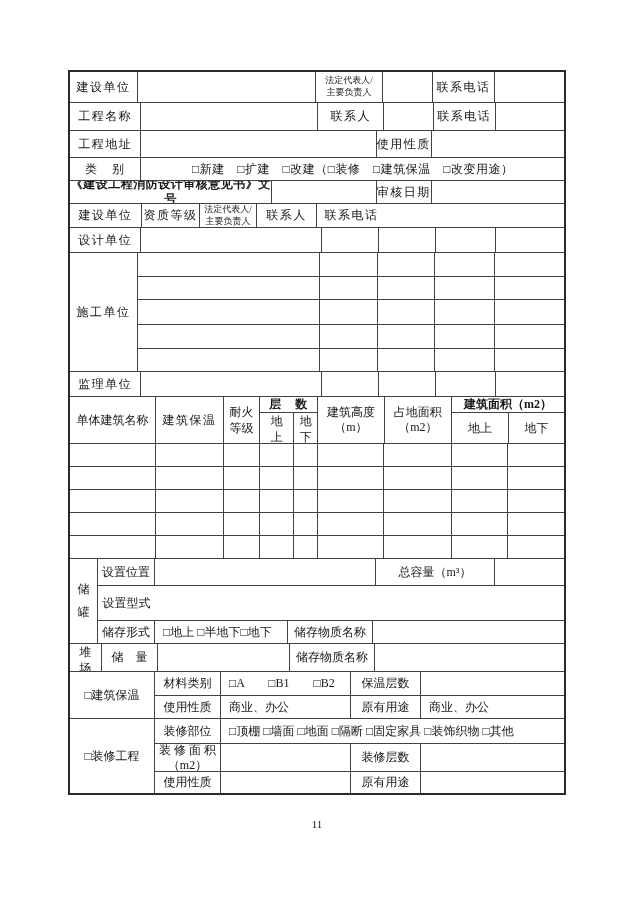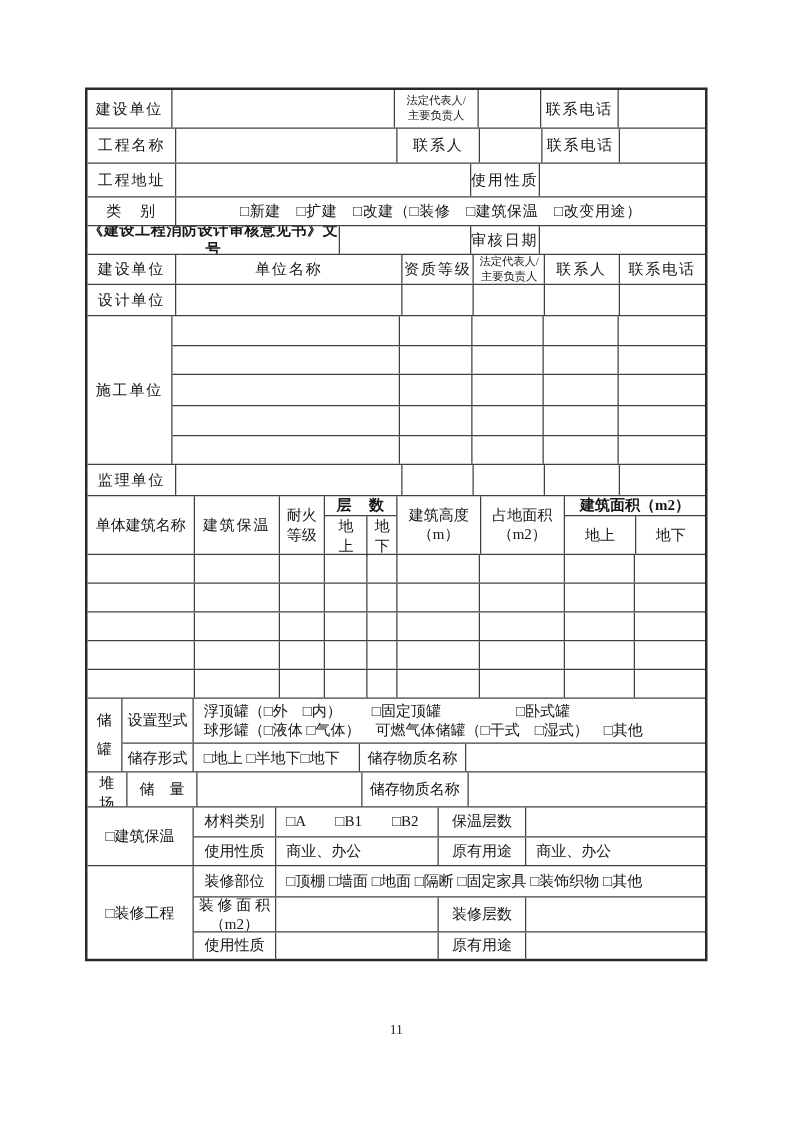--- a/index.html
+++ b/index.html
@@ -78,21 +78,20 @@
 
     <div class="r" style="height:23px">
       <div class="c bold" style="width:204px">《建设工程消防设计审核意见书》文号</div>
       <div class="c" style="width:105px"></div>
       <div class="c lbl" style="width:56px">审核日期</div>
       <div class="c" style="width:133px"></div>
     </div>
 
     <div class="r" style="height:24px">
       <div class="c lbl" style="width:72px">建设单位</div>
-      <div class="c lbl" style="width:182px">单位名称</div>
       <div class="c lbl" style="width:58px">资质等级</div>
       <div class="c small" style="width:57px">
         <span class="twoline">
             <span class="twoline">法定代表人/</span>
             <span class="twoline">主要负责人</span>
           </span>
       </div>
       <div class="c lbl" style="width:60px">联系人</div>
       <div class="c lbl" style="width:69px">联系电话</div>
     </div>
@@ -248,28 +247,28 @@
       <div class="c" style="width:68px"></div>
       <div class="c" style="width:57px"></div>
       <div class="c" style="width:56px"></div>
     </div>
 
     <div class="r">
       <div class="c" style="width:32px">
         <span class="vlabel">储罐</span>
       </div>
       <div class="sub">
+        <div class="r" style="height:26px">
+          <div class="c lbl" style="width:57px;letter-spacing:0">设置位置</div>
+          <div class="c" style="width:221px"></div>
+          <div class="c" style="width:119px">总容量（m³）</div>
+          <div class="c" style="width:69px"></div>
+        </div>
         <div class="r" style="height:35px">
           <div class="c lbl" style="width:57px;letter-spacing:0">设置型式</div>
-          <div class="c left" style="width:409px">
-            <span class="twoline" style="text-align:left">
-              <span class="twoline" style="text-align:left">浮顶罐（□外　□内）　　□固定顶罐　　　　　□卧式罐</span>
-              <span class="twoline" style="text-align:left">球形罐（□液体 □气体）　可燃气体储罐（□干式　□湿式）　□其他</span>
-            </span>
-          </div>
         </div>
         <div class="r" style="height:23px">
           <div class="c lbl" style="width:57px;letter-spacing:0">储存形式</div>
           <div class="c left" style="width:133px">□地上 □半地下□地下</div>
           <div class="c" style="width:85px">储存物质名称</div>
           <div class="c" style="width:191px"></div>
         </div>
       </div>
     </div>
 

